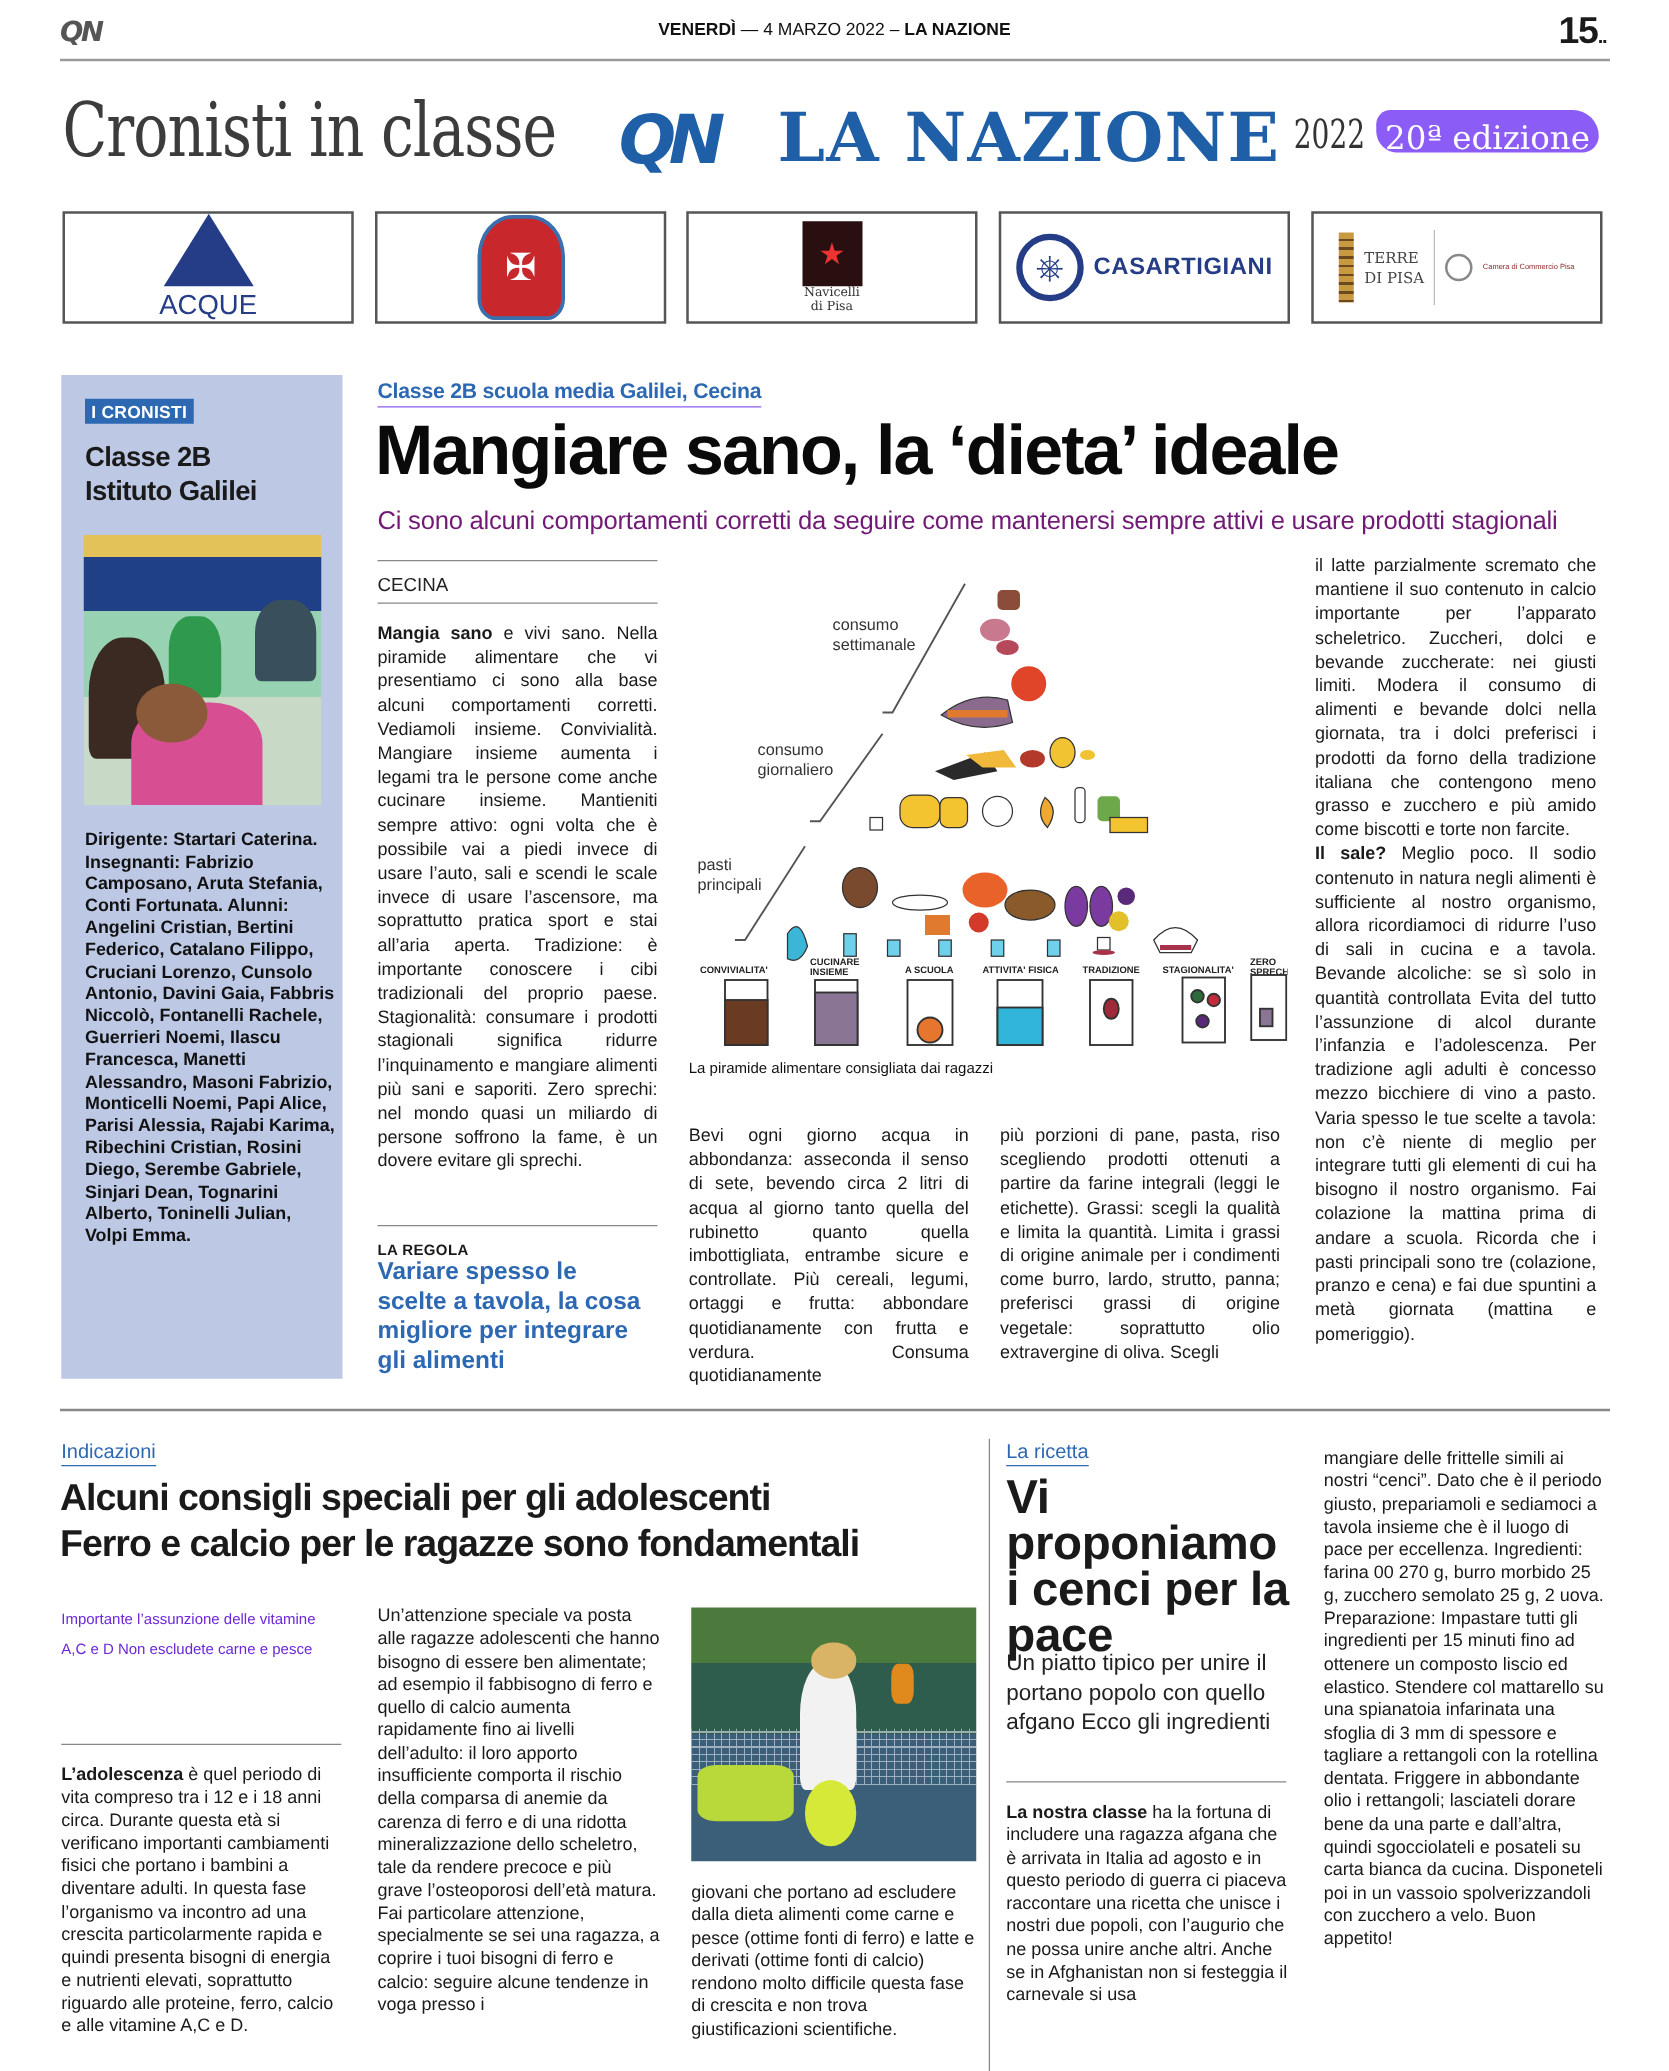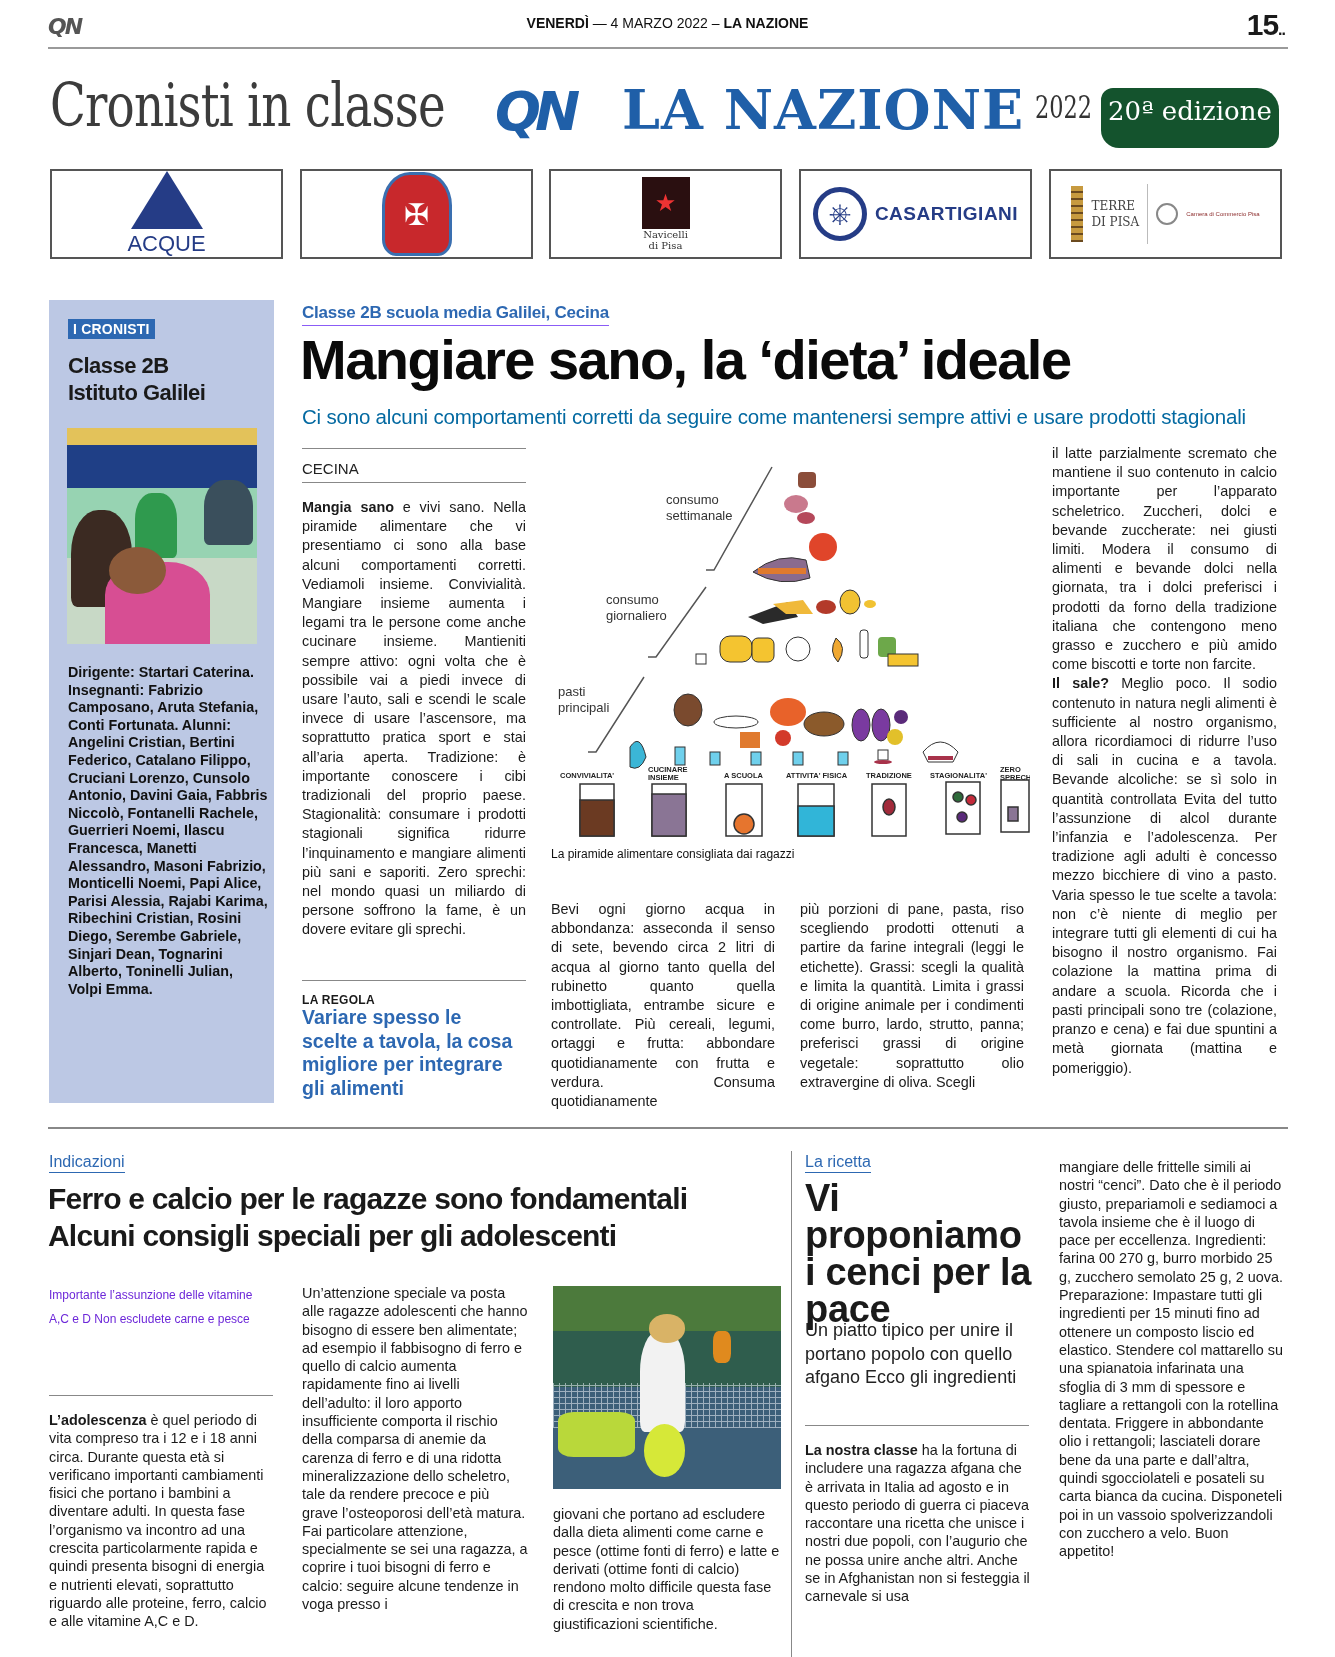--- a/index.html
+++ b/index.html
@@ -9,21 +9,21 @@
 .qn-small{left:48px;top:14px;font-family:"DejaVu Sans",sans-serif;font-weight:bold;font-size:22px;color:#555;letter-spacing:-2px;font-style:italic}
 .dateline{left:0;width:1335px;top:15px;text-align:center;font-size:14px;color:#111}
 .dateline b{font-weight:bold}
 .pageno{right:50px;top:8px;font-size:30px;font-weight:bold;letter-spacing:-1px}
 .toprule{left:48px;top:47px;width:1240px;height:2px;background:#9a9a9a}
 
 .mast-left{left:50px;top:70px;font-family:"DejaVu Serif",serif;font-size:60px;color:#3c3c3c;letter-spacing:-1px;transform:scaleX(0.78);transform-origin:left}
 .mast-qn{left:495px;top:80px;font-family:"DejaVu Sans",sans-serif;font-weight:bold;font-style:italic;font-size:54px;color:#1f5fa8;letter-spacing:-6px}
 .mast-nazione{left:622px;top:78px;font-family:"DejaVu Serif",serif;font-weight:bold;font-size:54px;color:#1f5fa8;letter-spacing:1px}
 .mast-year{left:1035px;top:88px;font-family:"DejaVu Serif",serif;font-size:32px;color:#333;transform:scaleX(0.7);transform-origin:left}
-.mast-ed{left:1101px;top:88px;width:178px;height:60px;background:#14532d;border-radius:12px 22px 14px 18px;color:#fff;font-family:"DejaVu Serif",serif;font-size:26px;text-align:center;line-height:46px}
+.mast-ed{left:1101px;top:88px;width:178px;height:34px;background:#8b5cf6;border-radius:12px 22px 14px 18px;color:#fff;font-family:"DejaVu Serif",serif;font-size:26px;text-align:center;line-height:46px}
 
 .sponsor{top:169px;width:233px;height:90px;border:2px solid #555;display:flex;align-items:center;justify-content:center;flex-direction:column}
 .sp-acque .tri{width:0;height:0;border-left:36px solid transparent;border-right:36px solid transparent;border-bottom:58px solid #253c86;position:relative}
 .sp-acque .lbl{font-size:22px;color:#253c86;margin-top:2px}
 .shield{width:70px;height:84px;background:#c8282c;border:3px solid #3a6fb0;border-radius:40% 40% 20% 20%;display:flex;align-items:center;justify-content:center;color:#fff;font-size:30px}
 .nav-logo{width:48px;height:52px;background:#2a0f10;display:flex;align-items:center;justify-content:center;color:#e33;font-size:24px}
 .nav-lbl{font-family:"DejaVu Serif",serif;font-size:10px;color:#333;line-height:11px;text-align:center}
 .casa{display:flex;align-items:center;gap:8px}
 .wheel{width:54px;height:54px;border-radius:50%;border:5px solid #253c86;display:flex;align-items:center;justify-content:center;color:#253c86;font-size:28px}
 .casa-lbl{font-size:19px;font-weight:bold;color:#253c86;letter-spacing:0.5px}
@@ -40,21 +40,21 @@
 .classphoto{left:67px;top:428px;width:190px;height:216px;overflow:hidden;background:linear-gradient(180deg,#e3c25a 0 8%,#1f3f86 8% 28%,#97d3b2 28% 60%,#c8d9c6 60% 100%)}
 .classphoto .p1{position:absolute;left:36%;top:30%;width:22%;height:30%;background:#2f9a4e;border-radius:40% 40% 10% 10%}
 .classphoto .p2{position:absolute;left:2%;top:38%;width:32%;height:45%;background:#3b2a22;border-radius:45% 45% 10% 10%}
 .classphoto .p3{position:absolute;left:20%;top:62%;width:55%;height:38%;background:#d74e93;border-radius:40% 40% 0 0}
 .classphoto .p4{position:absolute;left:22%;top:55%;width:30%;height:22%;background:#8b5a3a;border-radius:50%}
 .classphoto .p5{position:absolute;right:2%;top:24%;width:26%;height:30%;background:#3a4f5c;border-radius:40% 40% 10% 10%}
 .sb-names{left:68px;top:664px;width:200px;font-size:14.3px;font-weight:bold;line-height:17.6px;color:#111}
 
 .kicker{left:302px;top:303px;font-size:17px;font-weight:bold;color:#2d68b2;border-bottom:1px solid #8b5cf6;padding-bottom:2px;letter-spacing:-0.2px}
 .headline{left:300px;top:327px;font-size:56px;font-weight:bold;letter-spacing:-1.5px;color:#0a0a0a;white-space:nowrap}
-.subhead{left:302px;top:405px;font-size:20.5px;color:#0369a1;white-space:nowrap;letter-spacing:-0.2px}
+.subhead{left:302px;top:405px;font-size:20.5px;color:#701a75;white-space:nowrap;letter-spacing:-0.2px}
 .rule{background:#888;height:1px}
 .place{left:302px;top:460px;font-size:15px;color:#222}
 .col{font-size:14.4px;line-height:19.2px;color:#1a1a1a;text-align:justify;hyphens:manual}
 .col b{font-weight:bold}
 .regola-k{left:302px;top:993px;font-size:12px;font-weight:bold;letter-spacing:0.3px}
 .regola-t{left:302px;top:1006px;width:220px;font-size:19.5px;font-weight:bold;color:#2d68b2;line-height:23.5px}
 
 .pyr{left:548px;top:442px;width:482px;height:395px}
 .caption{left:551px;top:847px;font-size:12px;color:#111}
 
@@ -242,22 +242,22 @@
 <div class="abs caption">La piramide alimentare consigliata dai ragazzi</div>
 
 <div class="abs col" style="left:551px;top:900px;width:224px">Bevi ogni giorno acqua in abbondanza: asseconda il senso di sete, bevendo circa 2 litri di acqua al giorno tanto quella del rubinetto quanto quella imbottigliata, entrambe sicure e controllate. Più cereali, legumi, ortaggi e frutta: abbondare quotidianamente con frutta e verdura. Consuma quotidianamente</div>
 <div class="abs col" style="left:800px;top:900px;width:224px">più porzioni di pane, pasta, riso scegliendo prodotti ottenuti a partire da farine integrali (leggi le etichette). Grassi: scegli la qualità e limita la quantità. Limita i grassi di origine animale per i condimenti come burro, lardo, strutto, panna; preferisci grassi di origine vegetale: soprattutto olio extravergine di oliva. Scegli</div>
 <div class="abs col" style="left:1052px;top:444px;width:225px"><span>il latte parzialmente scremato che mantiene il suo contenuto in calcio importante per l’apparato scheletrico. Zuccheri, dolci e bevande zuccherate: nei giusti limiti. Modera il consumo di alimenti e bevande dolci nella giornata, tra i dolci preferisci i prodotti da forno della tradizione italiana che contengono meno grasso e zucchero e più amido come biscotti e torte non farcite.</span><br><b>Il sale?</b><span> Meglio poco. Il sodio contenuto in natura negli alimenti è sufficiente al nostro organismo, allora ricordiamoci di ridurre l’uso di sali in cucina e a tavola. Bevande alcoliche: se sì solo in quantità controllata Evita del tutto l’assunzione di alcol durante l’infanzia e l’adolescenza. Per tradizione agli adulti è concesso mezzo bicchiere di vino a pasto. Varia spesso le tue scelte a tavola: non c’è niente di meglio per integrare tutti gli elementi di cui ha bisogno il nostro organismo. Fai colazione la mattina prima di andare a scuola. Ricorda che i pasti principali sono tre (colazione, pranzo e cena) e fai due spuntini a metà giornata (mattina e pomeriggio).</span></div>
 
 <div class="abs bigrule"></div>
 
 <div class="abs ind-k">Indicazioni</div>
 <div class="abs ind-h">
+  <div>Alcuni consigli speciali per gli adolescenti</div>
   <div>Ferro e calcio per le ragazze sono fondamentali</div>
-  <div>Alcuni consigli speciali per gli adolescenti</div>
 </div>
 <div class="abs ind-sub" style="width:205px">Importante l’assunzione delle vitamine A,C e D Non escludete carne e pesce</div>
 <div class="abs rule" style="left:49px;top:1395px;width:224px"></div>
 <div class="abs col2" style="left:49px;top:1411px;width:226px"><b>L’adolescenza</b><span> è quel periodo di vita compreso tra i 12 e i 18 anni circa. Durante questa età si verificano importanti cambiamenti fisici che portano i bambini a diventare adulti. In questa fase l’organismo va incontro ad una crescita particolarmente rapida e quindi presenta bisogni di energia e nutrienti elevati, soprattutto riguardo alle proteine, ferro, calcio e alle vitamine A,C e D.</span></div>
 <div class="abs col2" style="left:302px;top:1284px;width:226px">Un’attenzione speciale va posta alle ragazze adolescenti che hanno bisogno di essere ben alimentate; ad esempio il fabbisogno di ferro e quello di calcio aumenta rapidamente fino ai livelli dell’adulto: il loro apporto insufficiente comporta il rischio della comparsa di anemie da carenza di ferro e di una ridotta mineralizzazione dello scheletro, tale da rendere precoce e più grave l’osteoporosi dell’età matura. Fai particolare attenzione, specialmente se sei una ragazza, a coprire i tuoi bisogni di ferro e calcio: seguire alcune tendenze in voga presso i</div>
 <div class="abs tennis">
   <div class="net"></div>
     <div class="balls"></div>
     <div class="p2"></div>
     <div class="player"></div>

